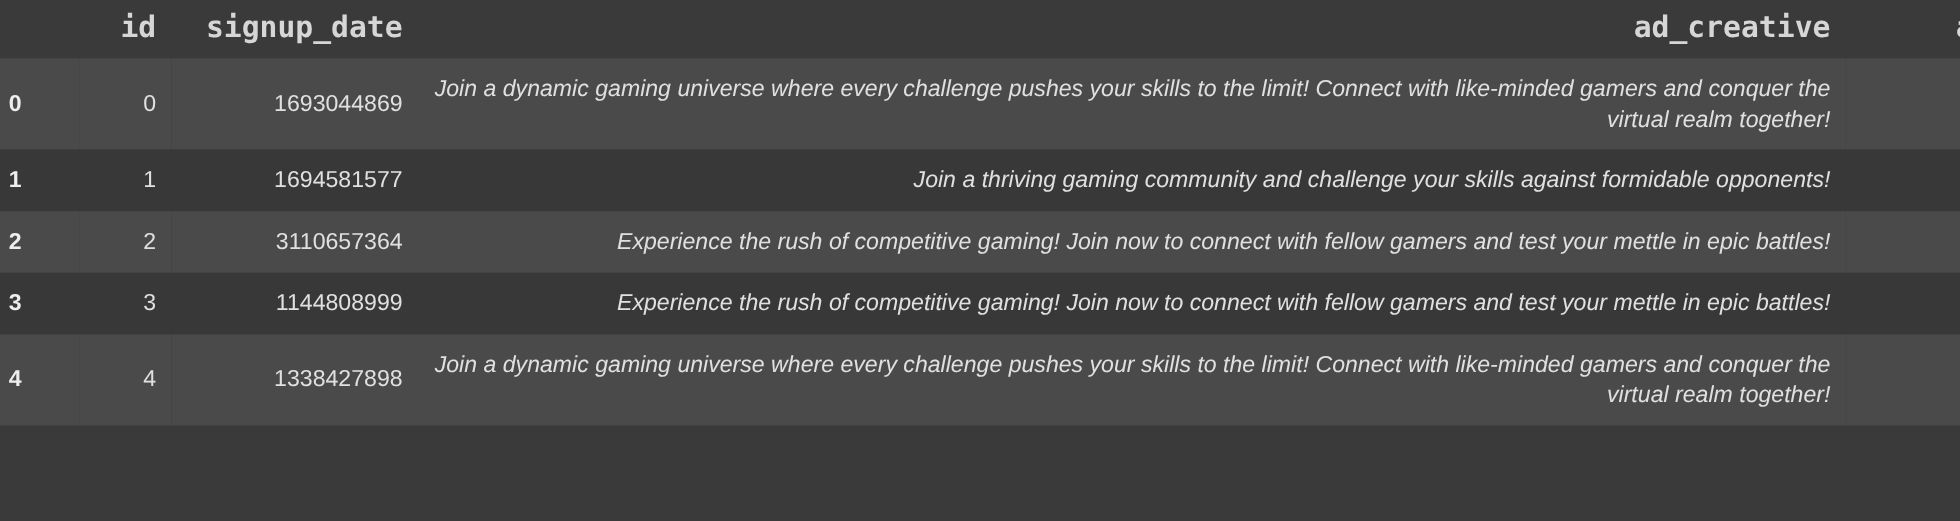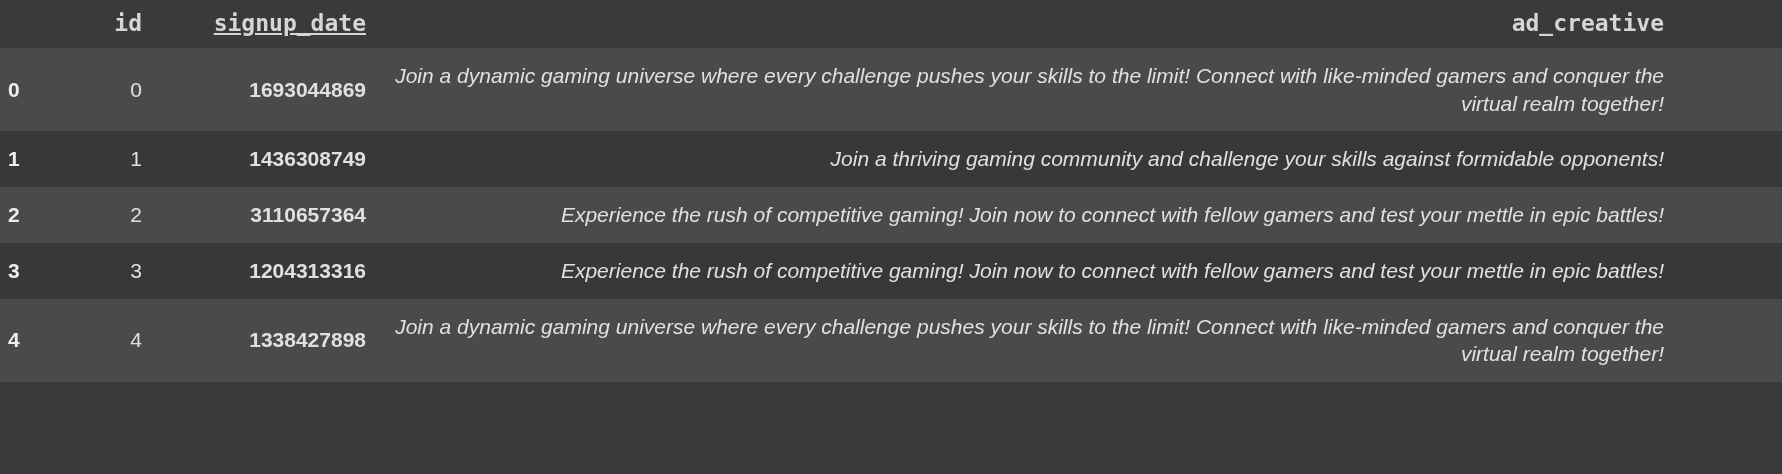--- a/index.html
+++ b/index.html
@@ -27,32 +27,32 @@
     table-layout: fixed;
   }
 
   
   table.dataframe thead tr {
     background: #3a3a3a;
   }
   table.dataframe thead th {
     font-family: "DejaVu Sans Mono", "Liberation Mono", monospace;
     font-weight: bold;
-    font-size: 23px;
+    font-size: 27px;
     color: #d6d6d6;
     text-align: right;
     vertical-align: bottom;
     padding: 6px 14px 12px 14px;
     border: none;
     white-space: nowrap;
     letter-spacing: 0px;
   }
   th.col-index  { width: 44px;  padding-left: 8px; padding-right: 0px; }
   th.col-id     { width: 56px;  padding-right: 4px; }
-  th.col-date   { width: 196px; padding-right: 10px; text-align: left; padding-left: 14px; text-decoration: underline;}
+  th.col-date   { width: 196px; padding-right: 10px; text-align: left; padding-left: 14px;}
   th.col-ad     { width: 1270px; padding-right: 16px; }
   th.col-act    { width: 216px; padding-right: 20px; }
 
   
   table.dataframe tbody tr.row-even { background: #4a4a4a; }
   table.dataframe tbody tr.row-odd  { background: #383838; }
 
   table.dataframe tbody td,
   table.dataframe tbody th {
     font-family: "Liberation Sans", sans-serif;
@@ -65,21 +65,21 @@
     line-height: 1.32;
   }
   table.dataframe tbody th.idx {
     font-weight: bold;
     color: #eeeeee;
     padding-left: 8px;
     padding-right: 0px;
     text-align: left;
   }
   td.c-id   { padding-right: 4px; text-align: right; }
-  td.c-date { padding-left: 14px; padding-right: 10px; text-align: left; font-weight: bold; }
+  td.c-date { padding-left: 14px; padding-right: 10px; text-align: left; }
   td.c-ad   { padding-right: 16px; text-align: right; font-style: italic; }
   td.c-act  { padding-right: 20px; text-align: right; }
 
   .spacer-top { height: 4px; background: #3a3a3a; }
   .footer-strip {
     background: #3a3a3a;
     height: 26px;
     width: 1782px;
   }
 </style>
@@ -103,35 +103,35 @@
       <tr class="row-even">
         <th class="idx">0</th>
         <td class="c-id">0</td>
         <td class="c-date">1693044869</td>
         <td class="c-ad">Join a dynamic gaming universe where every challenge pushes your skills to the limit! Connect with like-minded gamers and conquer the virtual realm together!</td>
         <td class="c-act">0.30</td>
       </tr>
       <tr class="row-odd">
         <th class="idx">1</th>
         <td class="c-id">1</td>
-        <td class="c-date">1436308749</td>
+        <td class="c-date">1694581577</td>
         <td class="c-ad">Join a thriving gaming community and challenge your skills against formidable opponents!</td>
         <td class="c-act">1.14</td>
       </tr>
       <tr class="row-even">
         <th class="idx">2</th>
         <td class="c-id">2</td>
         <td class="c-date">3110657364</td>
         <td class="c-ad">Experience the rush of competitive gaming! Join now to connect with fellow gamers and test your mettle in epic battles!</td>
         <td class="c-act">0.01</td>
       </tr>
       <tr class="row-odd">
         <th class="idx">3</th>
         <td class="c-id">3</td>
-        <td class="c-date">1204313316</td>
+        <td class="c-date">1144808999</td>
         <td class="c-ad">Experience the rush of competitive gaming! Join now to connect with fellow gamers and test your mettle in epic battles!</td>
         <td class="c-act">0.30</td>
       </tr>
       <tr class="row-even">
         <th class="idx">4</th>
         <td class="c-id">4</td>
         <td class="c-date">1338427898</td>
         <td class="c-ad">Join a dynamic gaming universe where every challenge pushes your skills to the limit! Connect with like-minded gamers and conquer the virtual realm together!</td>
         <td class="c-act">0.12</td>
       </tr>

